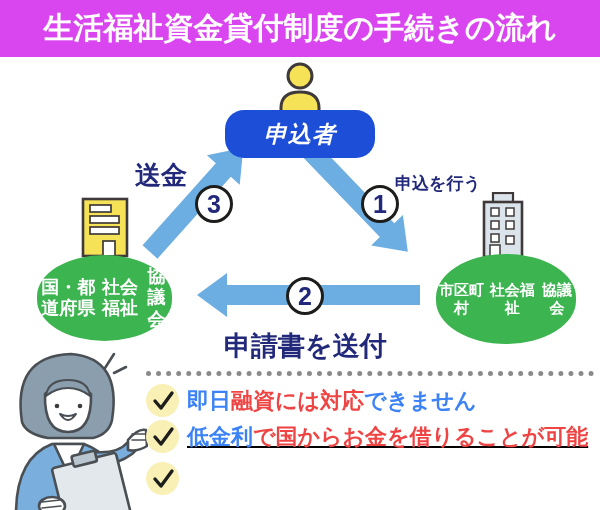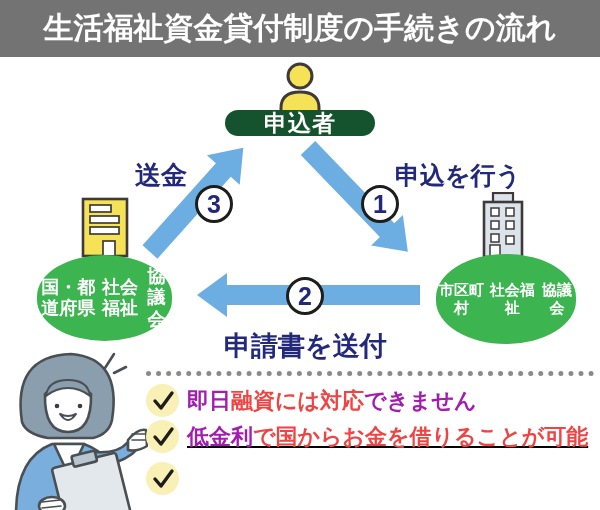--- a/index.html
+++ b/index.html
@@ -6,41 +6,41 @@
   body{
     width:600px;height:510px;position:relative;overflow:hidden;
     background:#ffffff;
     font-family:"Liberation Sans","DejaVu Sans",sans-serif;
   }
   .abs{position:absolute;}
 
   
   .banner{
     position:absolute;left:0;top:0;width:600px;height:57px;
-    background:#737373;display:flex;align-items:center;justify-content:center;
+    background:#d946ef;display:flex;align-items:center;justify-content:center;
   }
   .banner h1{
     margin:0;color:#ffffff;font-size:30px;font-weight:bold;letter-spacing:0px;
   }
 
   
   .arrows{position:absolute;left:0;top:57px;width:600px;height:303px;}
 
   .pill{
-    position:absolute;left:225px;top:110px;width:150px;height:26px;
-    background:#14532d;border-radius:19px;
+    position:absolute;left:225px;top:110px;width:150px;height:48px;
+    background:#1d4ed8;border-radius:19px;
     display:flex;align-items:center;justify-content:center;
-    color:#ffffff;font-size:23px;font-weight:bold;letter-spacing:1px;
+    color:#ffffff;font-size:23px;font-weight:bold;letter-spacing:1px;font-style:italic;
   }
 
   .step-label{
     position:absolute;color:#23297a;font-weight:bold;white-space:nowrap;
   }
   .lbl-send{left:135px;top:158px;font-size:26px;}
-  .lbl-apply{left:395px;top:159px;font-size:25px;}
+  .lbl-apply{left:395px;top:172px;font-size:17px;}
   .lbl-form{left:224px;top:328px;font-size:27px;}
 
   .num{
     position:absolute;width:32px;height:32px;border:3px solid #1d1d1b;border-radius:50%;
     background:#ffffff;display:flex;align-items:center;justify-content:center;
     color:#23297a;font-size:25px;font-weight:bold;
   }
   .num1{left:361px;top:185px;}
   .num2{left:286px;top:277px;}
   .num3{left:195px;top:185px;}
@@ -60,21 +60,21 @@
   }
   .note{
     position:absolute;left:146px;display:flex;align-items:center;gap:8px;
   }
   .note-1{top:384px;} .note-2{top:420px;text-decoration:underline;} .note-3{top:462px;}
   .check{
     width:33px;height:33px;border-radius:50%;background:#f9f0b6;flex:0 0 auto;
     display:flex;align-items:center;justify-content:center;
   }
   .txt{font-size:22px;font-weight:bold;white-space:nowrap;letter-spacing:0px;}
-  .txt [data-color="red"]{color:#a21caf;}
+  .txt [data-color="red"]{color:#3b82f6;}
   .txt [data-color="black"]{color:#ef4444;}
 </style>
 </head>
 <body>
 
 <div>
 
   <header class="banner">
     <h1>生活福祉資金貸付制度の手続きの流れ</h1>
   </header>

